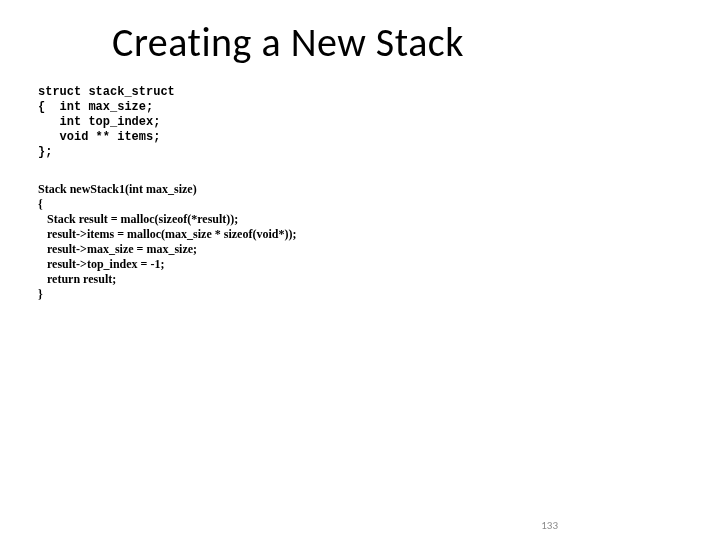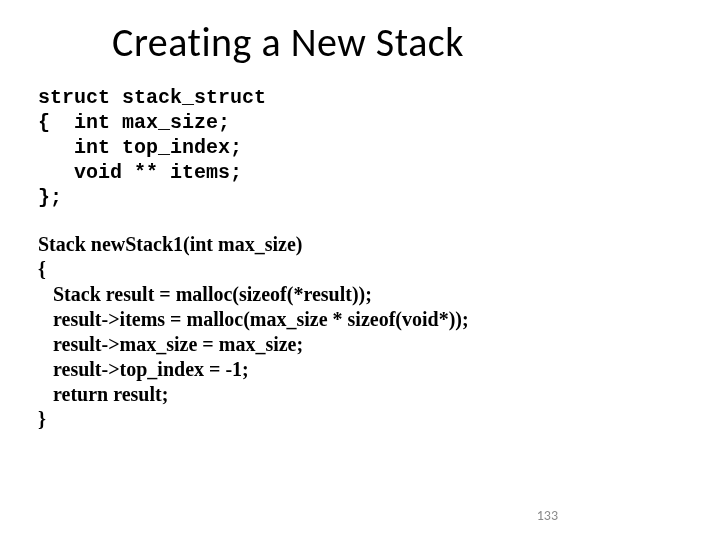--- a/index.html
+++ b/index.html
@@ -22,33 +22,33 @@
     text-align: center;
     font-size: 40px;
     font-weight: 400;
     color: #000;
     padding-top: 18px;
     padding-bottom: 10px;
     letter-spacing: 0.5px;
   }
   .code-block {
     font-family: "Courier New", Courier, monospace;
-    font-size: 20px;
+    font-size: 12px;
     font-weight: bold;
     color: #000;
     white-space: pre;
     line-height: 1.25;
     padding-left: 38px;
     padding-top: 8px;
   }
   .page-num {
     position: absolute;
     right: 18px;
-    bottom: 16px;
-    font-size: 14px;
+    bottom: 8px;
+    font-size: 11px;
     color: #8a8a8a;
     font-family: Calibri, Arial, sans-serif;
   }
 </style>
 </head>
 <body>
 
 <div class="slide">
   <div class="title">Creating a New Stack</div>
 

